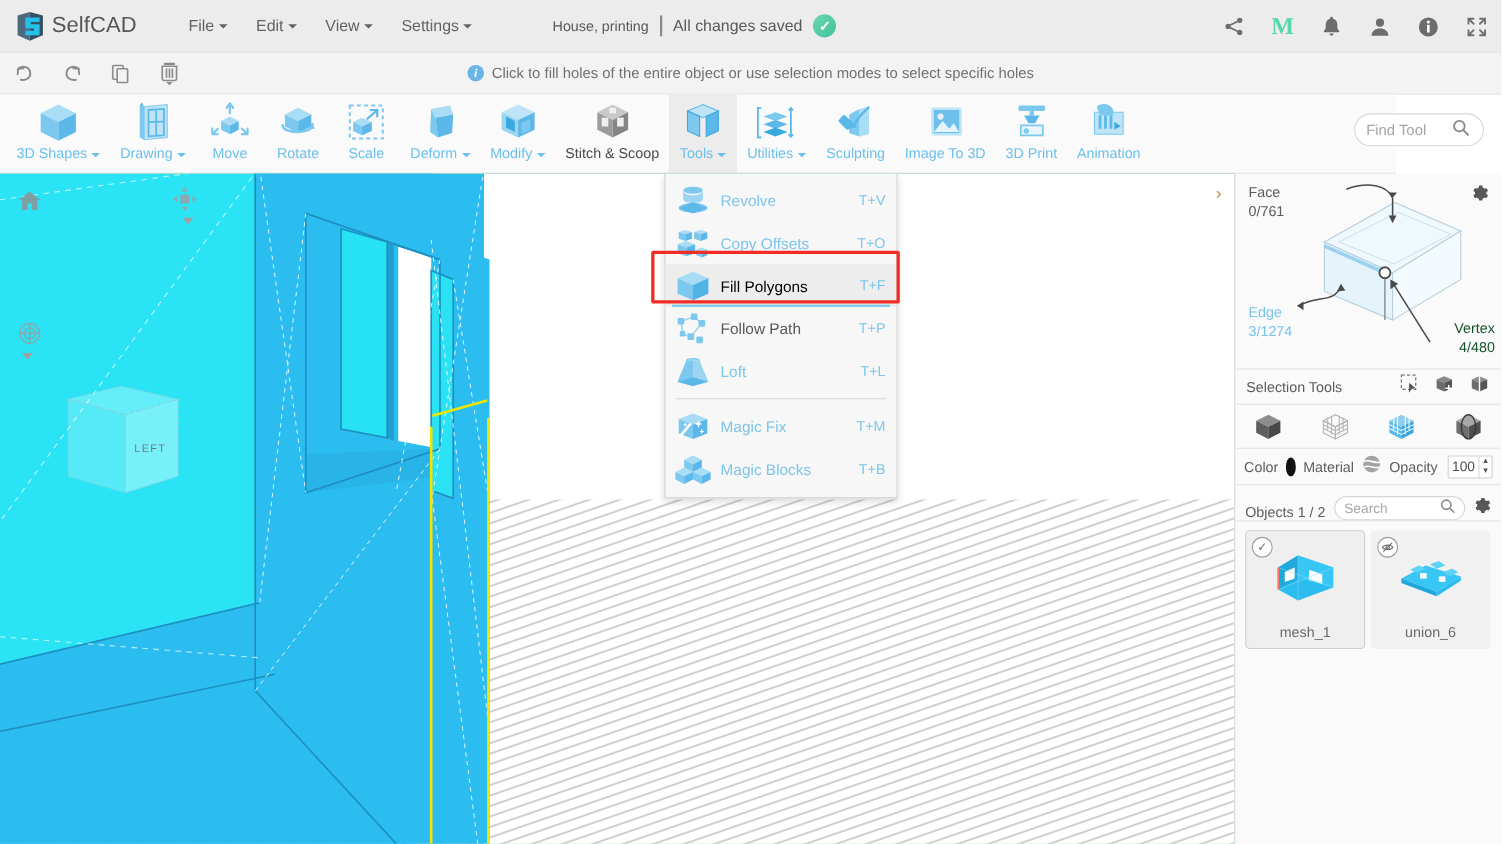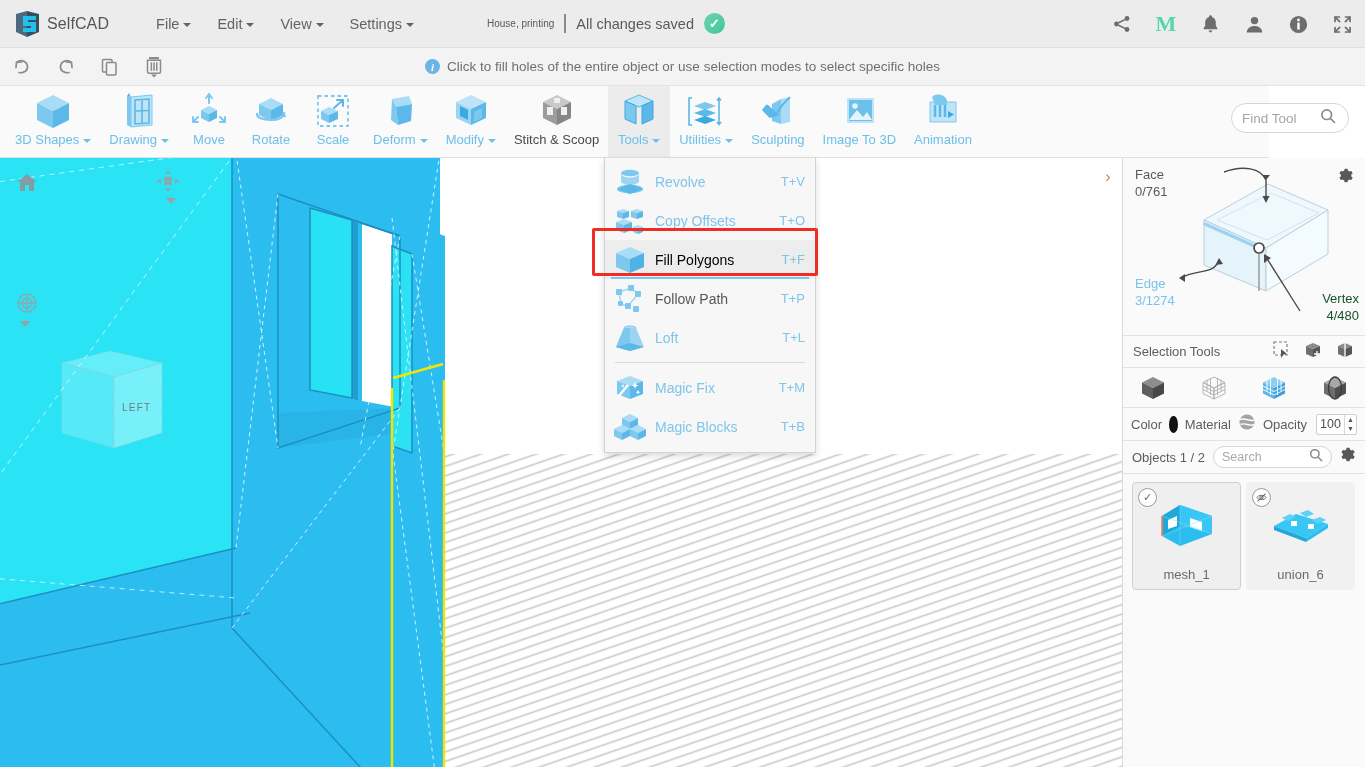--- a/index.html
+++ b/index.html
@@ -13,33 +13,33 @@
 
   
   .topbar {
     position: absolute; left: 0; top: 0; width: 1365px; height: 48px;
     background: #ececec;
     display: flex; align-items: center;
     border-bottom: 1px solid #e0e0e0;
   }
   .logo-wrap { display: flex; align-items: center; margin-left: 14px; }
   .logo-mark { width: 27px; height: 28px; position: relative; }
-  .logo-text { font-size: 16px; color: #555; margin-left: 6px; letter-spacing: .1px; }
+  .logo-text { font-size: 20px; color: #555; margin-left: 6px; letter-spacing: .1px; }
   .menu-items { display: flex; align-items: center; margin-left: 34px; }
   .menu-item {
     font-size: 14.5px; color: #636363; padding: 6px 13px; cursor: pointer;
     white-space: nowrap;
   }
   .caret {
     display: inline-block; width: 0; height: 0; margin-left: 4px;
     border-left: 4px solid transparent; border-right: 4px solid transparent;
     border-top: 4px solid #636363; vertical-align: middle;
   }
   .doc-title-wrap { display: flex; align-items: center; margin-left: 60px; }
-  .doc-title { font-size: 10px; color: #595959; }
+  .doc-title { font-size: 13px; color: #595959; }
   .doc-sep { width: 2px; height: 19px; background: #8a8a8a; margin: 0 10px; }
   .doc-saved { font-size: 14.5px; color: #595959; }
   .saved-check {
     width: 21px; height: 21px; border-radius: 50%;
     background: linear-gradient(135deg,#6ed5ab,#3fc4a0);
     margin-left: 10px; display: flex; align-items: center; justify-content: center;
     color: #fff; font-size: 13px; font-weight: bold;
   }
   .topbar-right {
     position: absolute; right: 12px; top: 0; height: 48px;
@@ -197,21 +197,21 @@
   .opacity-box input {
     width: 27px; border: none; outline: none; font-size: 12.5px; color: #4f4f4f;
     text-align: center; background: transparent; font-family: "Liberation Sans", sans-serif;
   }
   .spinner { display: flex; flex-direction: column; width: 12px; border-left: 1px solid #d8d8d8; height: 100%; }
   .spinner div {
     flex: 1; display: flex; align-items: center; justify-content: center;
     font-size: 7px; color: #555; cursor: pointer;
   }
   .objects-row {
-    display: flex; align-items: center; height: 34px;
+    display: flex; align-items: flex-end; height: 34px;
     border-top: 1px solid #e3e3e3; border-bottom: 1px solid #e3e3e3; padding: 0 9px; gap: 8px;
   }
   .objects-row .obj-lbl { font-size: 13px; color: #5c5c5c; white-space: nowrap; }
   .search-pill {
     flex: 1; height: 22px; border: 1px solid #d6d6d6; border-radius: 12px; background: #fff;
     display: flex; align-items: center; padding: 0 8px;
   }
   .search-pill input {
     border: none; outline: none; width: 100%; font-size: 12.5px; color: #8a8a8a;
     background: transparent; font-family: "Liberation Sans", sans-serif;
@@ -488,20 +488,32 @@
           <path d="M9 7 L33 7 L36 10 L36 32 L12 32 L9 29 Z" fill="#9cd5f2"></path>
           <rect x="9" y="7" width="27" height="25" fill="#bfe4f7"></rect>
           <rect x="11" y="9" width="23" height="21" fill="#6cc0ea"></rect>
           <circle cx="17" cy="15" r="2.8" fill="#e5f4fc"></circle>
           <path d="M11 29 L19 19 L25 26 L29 21 L34 29 Z" fill="#e5f4fc"></path>
         </svg>
       </span>
       <span class="rb-lbl">Image To 3D</span>
     </div>
 
+    <div class="rb-item">
+      <span class="rb-ico">
+        <svg width="42" height="40" viewBox="0 0 42 40">
+          <rect x="9" y="5" width="24" height="5" rx="1" fill="#7cc8ee"></rect>
+          <rect x="19" y="10" width="4" height="4" fill="#7cc8ee"></rect>
+          <path d="M14 14 L28 14 L24 21 L18 21 Z" fill="#5bb8e8"></path>
+          <path d="M11 23 L31 23 L31 32 L11 32 Z" fill="#e8f5fc" stroke="#7cc8ee" stroke-width="1.6"></path>
+          <circle cx="16" cy="28" r="2.4" fill="#7cc8ee"></circle>
+        </svg>
+      </span>
+      <span class="rb-lbl">3D Print</span>
+    </div>
 
     <div class="rb-item">
       <span class="rb-ico">
         <svg width="42" height="40" viewBox="0 0 42 40">
           <path d="M8 11 L34 11 L34 31 L8 31 Z" fill="#bfe4f7" stroke="#7cc8ee"></path>
           <path d="M10 6 C 14 2, 22 3, 25 9 L25 14 L13 14 Z" fill="#7cc8ee"></path>
           <path d="M13 14 L13 26 M18 14 L18 26 M23 14 L23 26" stroke="#5bb8e8" stroke-width="2.5"></path>
           <path d="M26 20 L32 23.5 L26 27 Z" fill="#3aa9e0"></path>
         </svg>
       </span>

